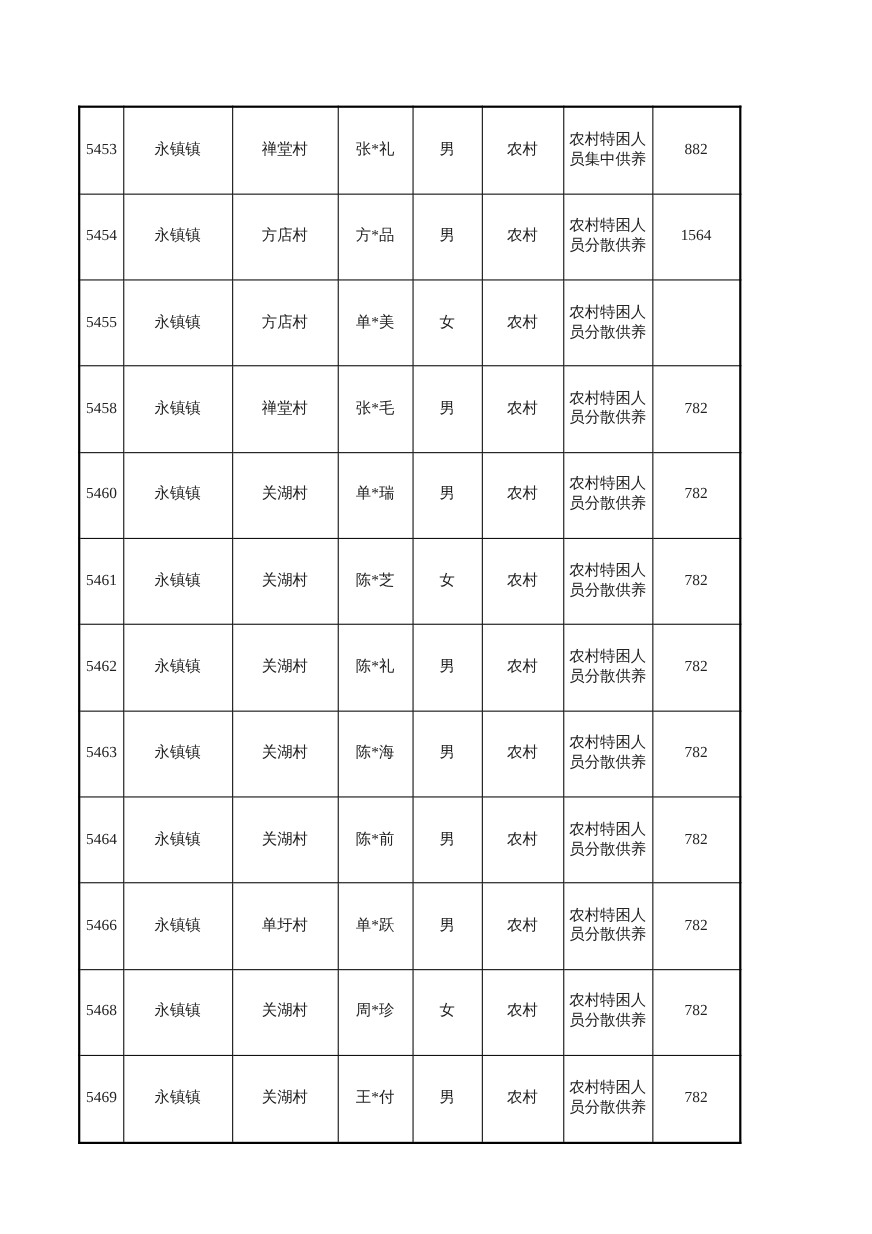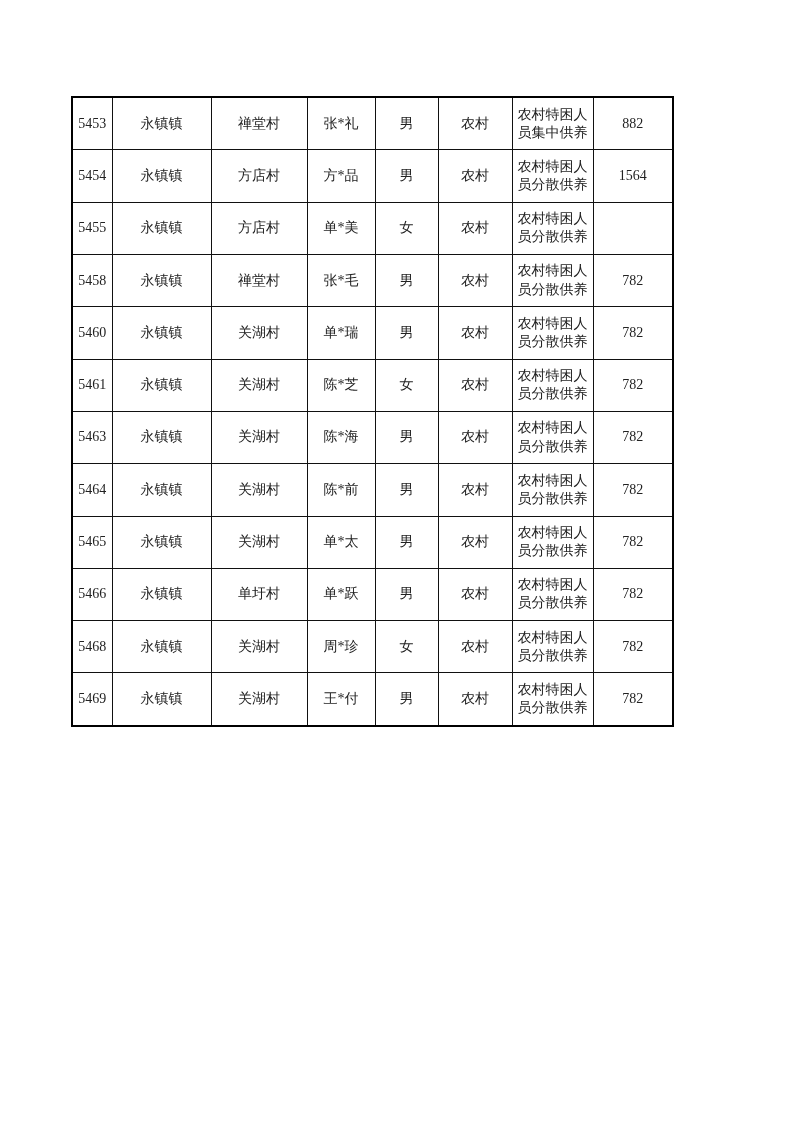--- a/index.html
+++ b/index.html
@@ -13,21 +13,21 @@
     height: 1122px;
     background: #ffffff;
     overflow: hidden;
     font-family: "Liberation Serif", "DejaVu Serif", serif;
   }
   table.welfare-table {
     position: absolute;
     left: 71px;
     top: 96px;
     width: 601px;
-    height: 631px;
+    height: 944px;
     border-collapse: collapse;
     table-layout: fixed;
     border: 2px solid #000000;
   }
   table.welfare-table td {
     border: 1px solid #111111;
     box-sizing: border-box;
     text-align: center;
     vertical-align: middle;
     font-size: 14px;
@@ -125,46 +125,46 @@
           <td class="col-town">永镇镇</td>
           <td class="col-village">关湖村</td>
           <td class="col-name">陈*芝</td>
           <td class="col-gender">女</td>
           <td class="col-area">农村</td>
           <td class="col-category">农村特困人
 员分散供养</td>
           <td class="col-amount">782</td>
         </tr>
         <tr>
+          <td class="col-seq">5462</td>
+          <td class="col-town">永镇镇</td>
+          <td class="col-village">关湖村</td>
+          <td class="col-name">陈*礼</td>
+          <td class="col-gender">男</td>
+          <td class="col-area">农村</td>
+          <td class="col-category">农村特困人
+员分散供养</td>
+          <td class="col-amount">782</td>
+        </tr>
+        <tr>
           <td class="col-seq">5463</td>
           <td class="col-town">永镇镇</td>
           <td class="col-village">关湖村</td>
           <td class="col-name">陈*海</td>
           <td class="col-gender">男</td>
           <td class="col-area">农村</td>
           <td class="col-category">农村特困人
 员分散供养</td>
           <td class="col-amount">782</td>
         </tr>
         <tr>
           <td class="col-seq">5464</td>
           <td class="col-town">永镇镇</td>
           <td class="col-village">关湖村</td>
           <td class="col-name">陈*前</td>
-          <td class="col-gender">男</td>
-          <td class="col-area">农村</td>
-          <td class="col-category">农村特困人
-员分散供养</td>
-          <td class="col-amount">782</td>
-        </tr>
-        <tr>
-          <td class="col-seq">5465</td>
-          <td class="col-town">永镇镇</td>
-          <td class="col-village">关湖村</td>
-          <td class="col-name">单*太</td>
           <td class="col-gender">男</td>
           <td class="col-area">农村</td>
           <td class="col-category">农村特困人
 员分散供养</td>
           <td class="col-amount">782</td>
         </tr>
         <tr>
           <td class="col-seq">5466</td>
           <td class="col-town">永镇镇</td>
           <td class="col-village">单圩村</td>

